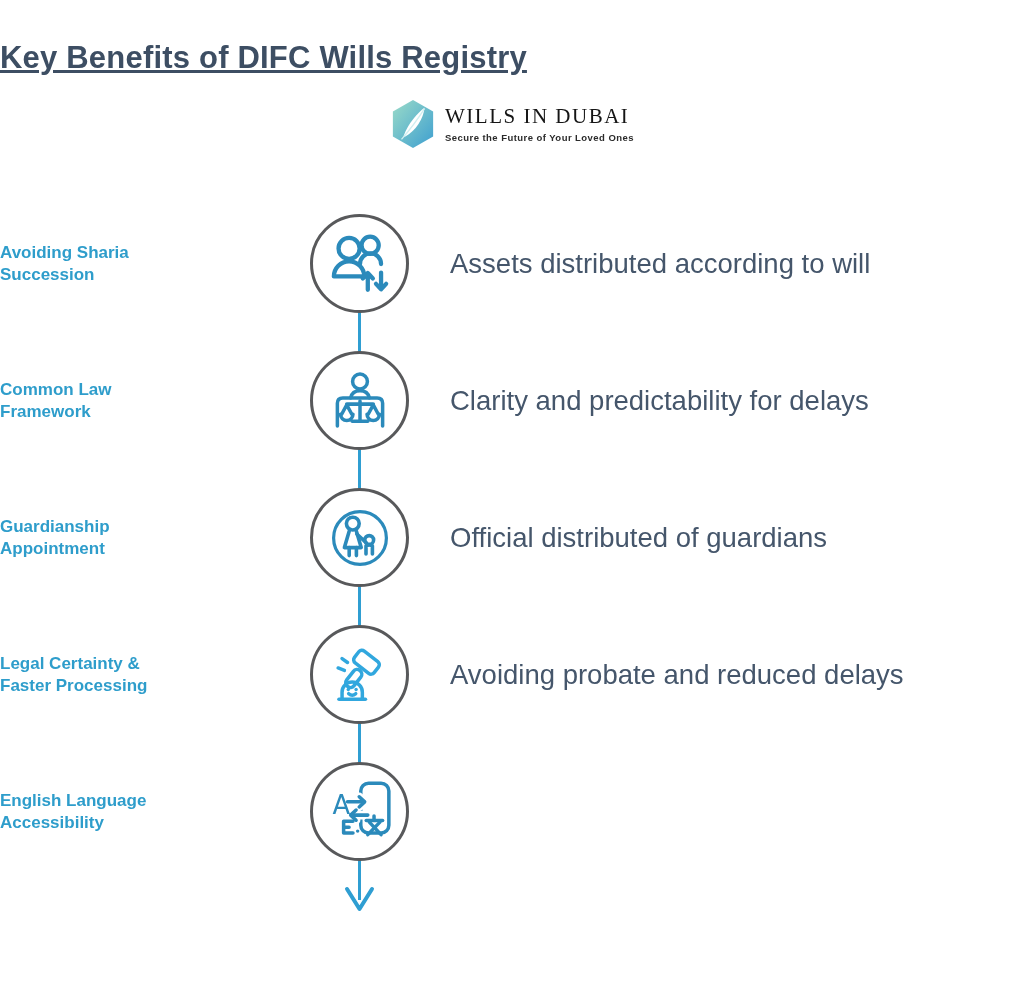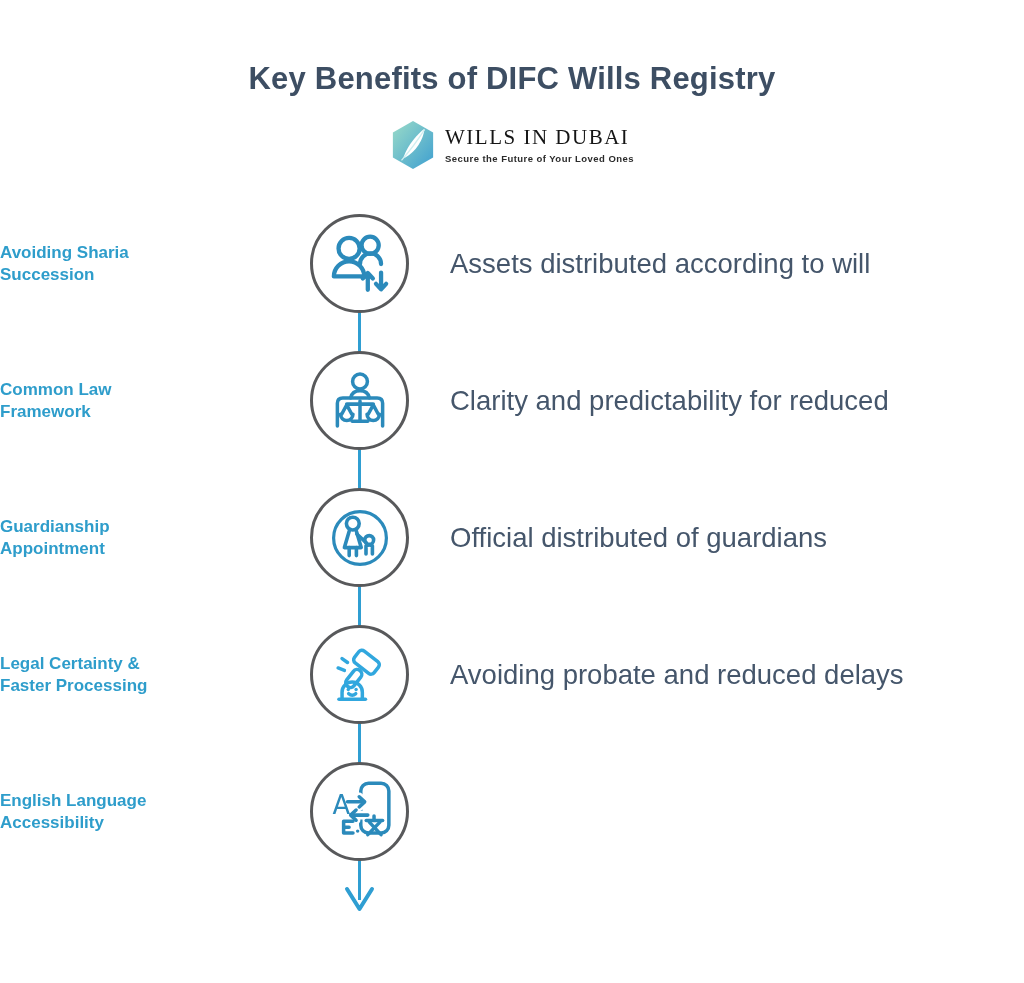--- a/index.html
+++ b/index.html
@@ -1,22 +1,22 @@
 <!DOCTYPE html>
 <html><head>
 <meta charset="utf-8">
 <style>
   html,body{margin:0;padding:0;background:#ffffff;}
   .canvas{
     position:relative;width:1024px;height:983px;margin:0 auto;background:#ffffff;
     font-family:"Liberation Sans",sans-serif;overflow:hidden;
   }
   .page-title{
-    margin:0;padding-top:61px;text-align:center;
-    font-size:31px;font-weight:700;color:#3D4E63;letter-spacing:.2px;
+    margin:0;padding-top:40px;text-align:left;
+    font-size:31px;font-weight:700;color:#3D4E63;letter-spacing:.2px;text-decoration:underline;
   }
   .logo{
     margin-top:23px;display:flex;align-items:center;justify-content:center;gap:9px;
   }
   .logo-text{display:flex;flex-direction:column;align-items:flex-start;}
   .logo-name{
     font-family:"Liberation Serif",serif;font-size:21px;color:#151515;
     letter-spacing:1.5px;line-height:1.1;
   }
   .logo-tagline{
@@ -109,21 +109,21 @@
             <path d="M50 50 V76"></path>
             <path d="M33 54 h34"></path>
             <path d="M33 55 L26.5 67 M33 55 L39.5 67"></path>
             <path d="M25 67 a8 8 0 0 0 16 0"></path>
             <path d="M67 55 L60.5 67 M67 55 L73.5 67"></path>
             <path d="M59 67 a8 8 0 0 0 16 0"></path>
             <path d="M40 76 h20"></path>
           </g>
         </svg>
       </div>
-      <div class="desc">Clarity and predictability for reduced</div>
+      <div class="desc">Clarity and predictability for delays</div>
     </div>
 
     <div class="row">
       <div class="label">Guardianship
 Appointment</div>
       <div class="circle">
         <svg width="80" height="80" viewBox="0 0 100 100">
           <g class="ic" stroke="#2B8ABB" stroke-width="4.5">
             <circle cx="50" cy="50" r="33" stroke-width="4"></circle>
             <circle cx="41" cy="32" r="8"></circle>

